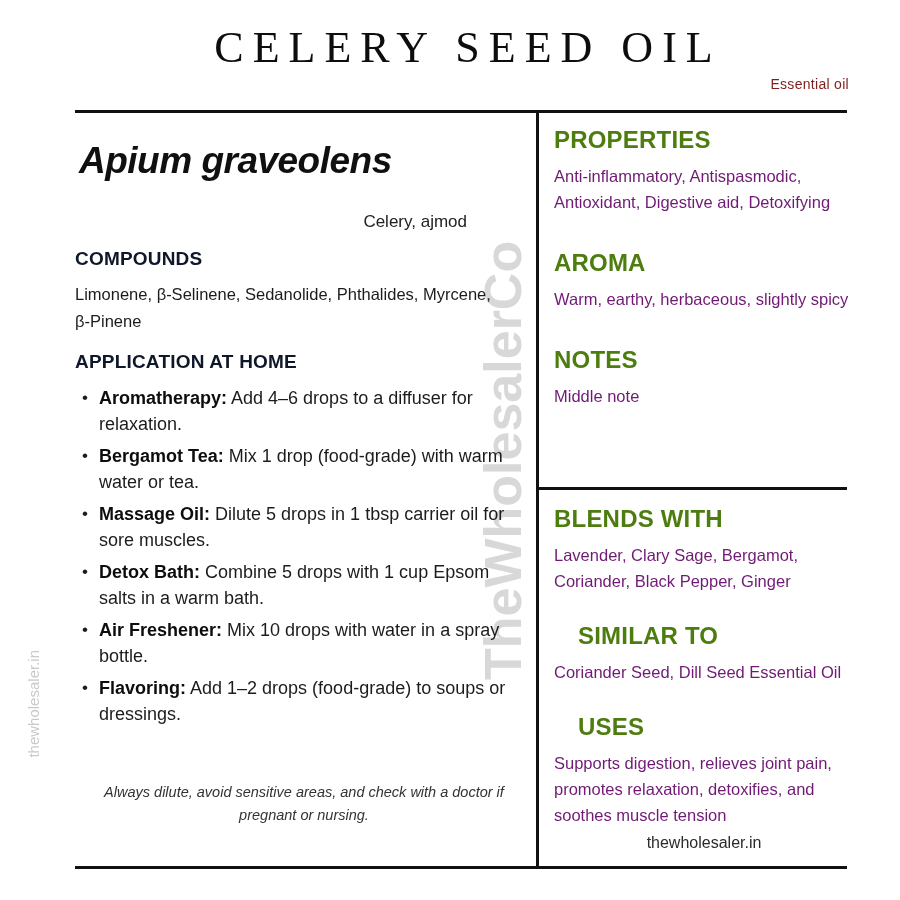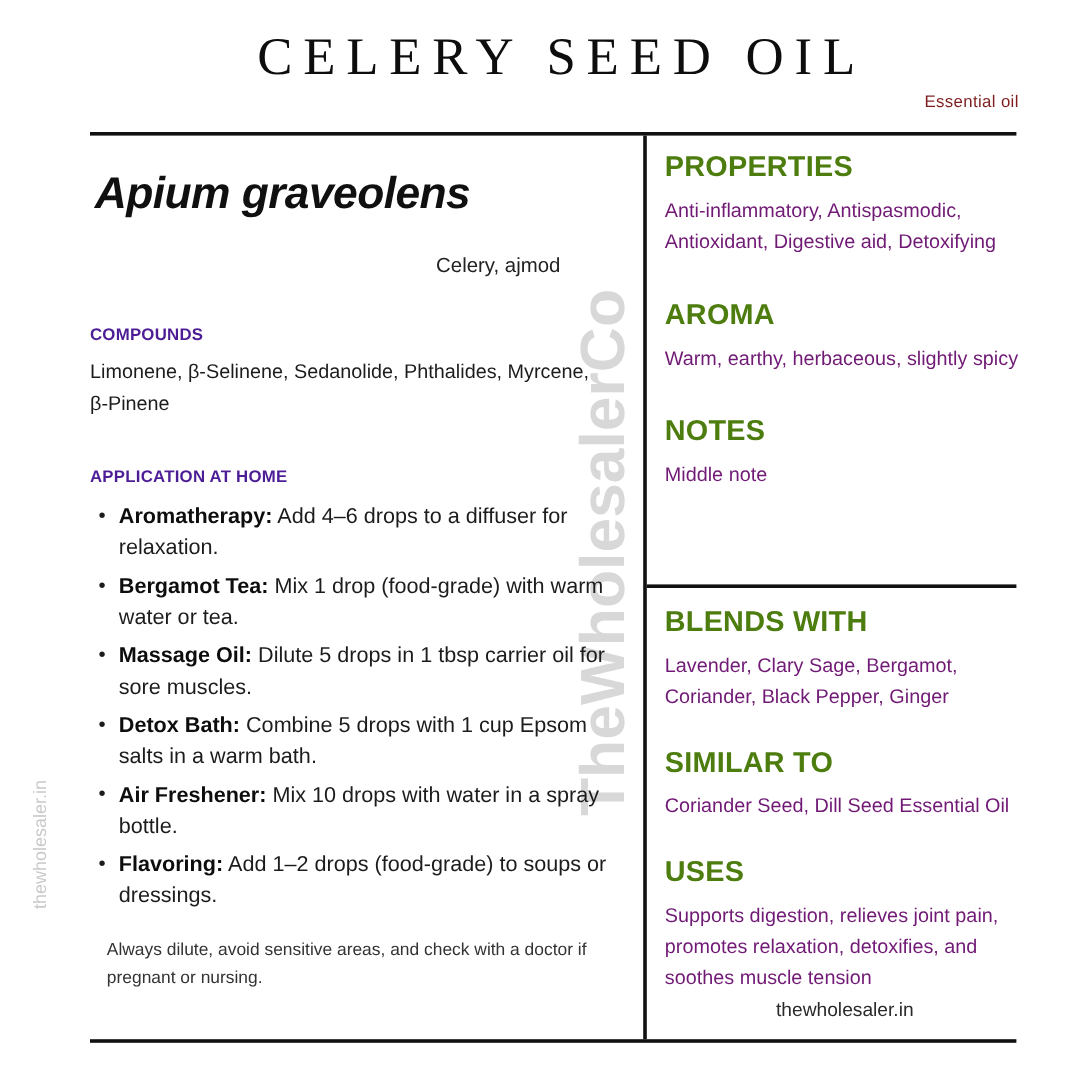--- a/index.html
+++ b/index.html
@@ -122,25 +122,25 @@
     color: #101010;
   }
   .common-names {
     text-align: right;
     font-size: 17px;
     color: #222222;
     margin-top: 30px;
     padding-right: 60px;
   }
   .sec-head {
-    font-size: 14px;
+    font-size: 19px;
     font-weight: 700;
     letter-spacing: 0.2px;
-    margin-top: 38px;
-    color: #4c1d95;
+    margin-top: 16px;
+    color: #0f172a;
   }
   .compounds-text {
     font-size: 16.5px;
     line-height: 27px;
     margin-top: 11px;
     color: #1c1c1c;
     width: 430px;
   }
   ul.apps {
     margin: 12px 0 0 0;
@@ -166,22 +166,24 @@
   ul.apps li b {
     font-weight: 700;
     color: #0d0d0d;
   }
   .disclaimer {
     position: absolute;
     left: 14px;
     top: 655px;
     width: 430px;
     font-size: 14.5px;
+    font-style: italic;
     line-height: 23px;
     color: #333333;
+    text-align: center;
   }
 
   
   .right {
     position: absolute;
     left: 541px;
     top: 126px;
     width: 300px;
   }
   .r-head {
@@ -191,21 +193,21 @@
     color: #4d7c0f;
   }
   .r-body {
     font-size: 16.5px;
     line-height: 26px;
     color: #701a75;
     margin-top: 9px;
     width: 310px;
   }
   .gap-lg { margin-top: 34px; }
-  .gap-md { margin-top: 28px; }
+  .gap-md { margin-top: 28px; margin-left: 24px; }
 
   .right-lower {
     position: absolute;
     left: 541px;
     top: 505px;
     width: 310px;
   }
   .footer-url {
     position: absolute;
     left: 541px;

